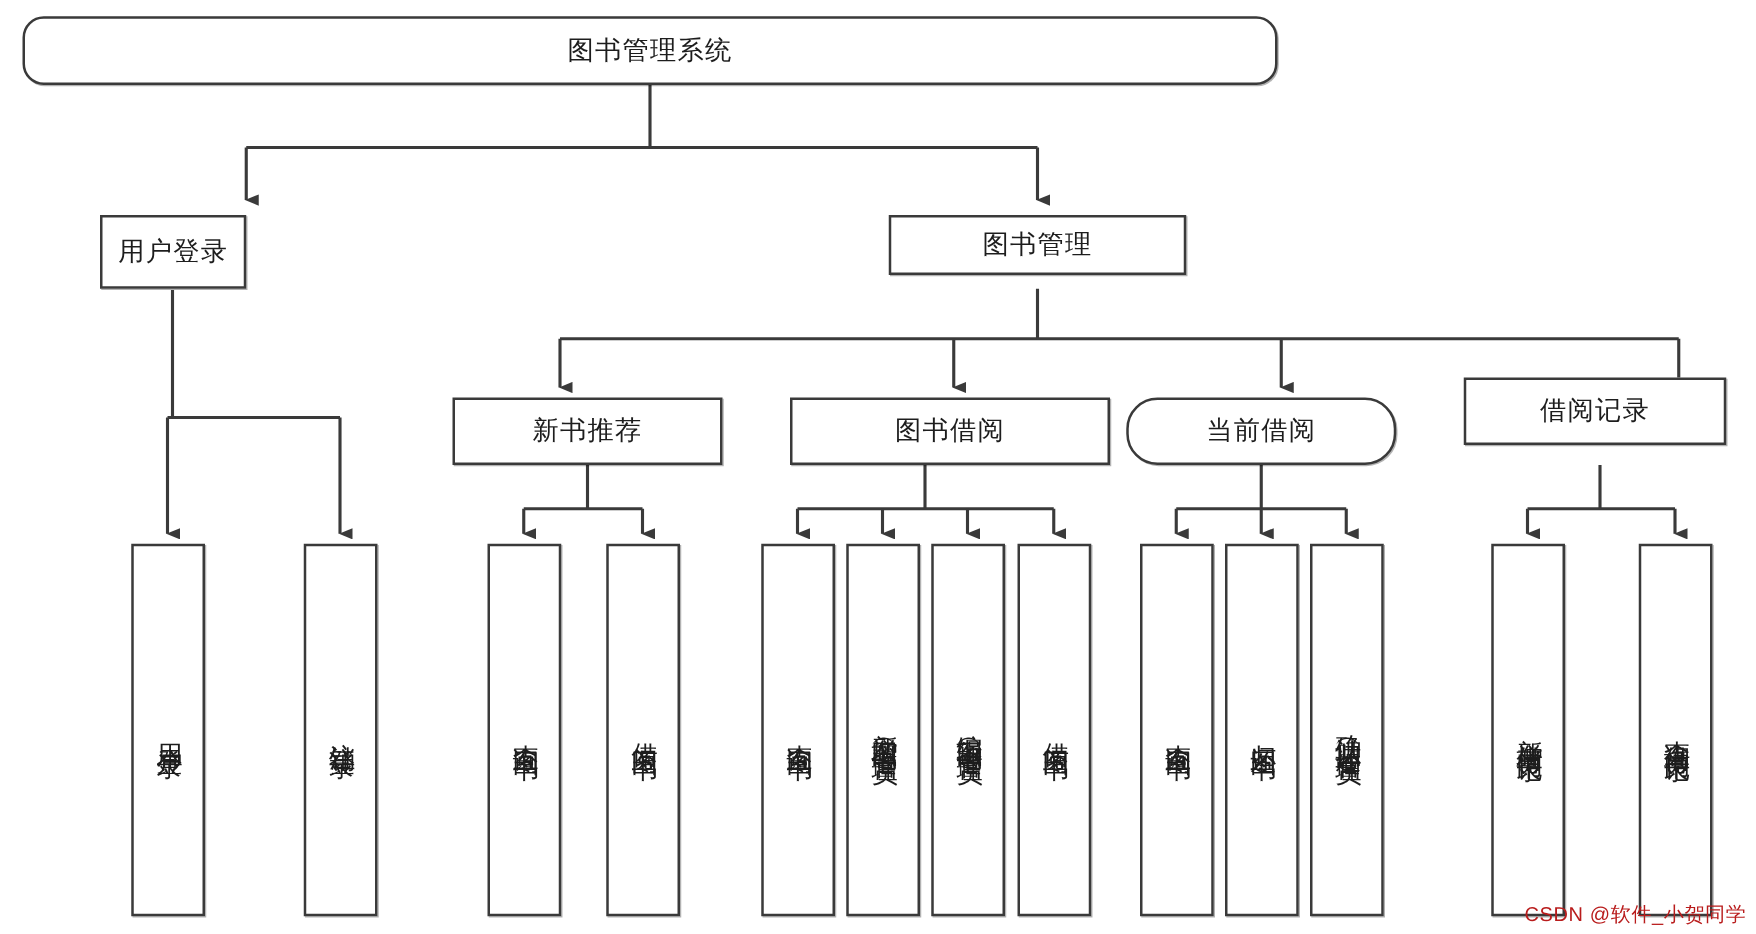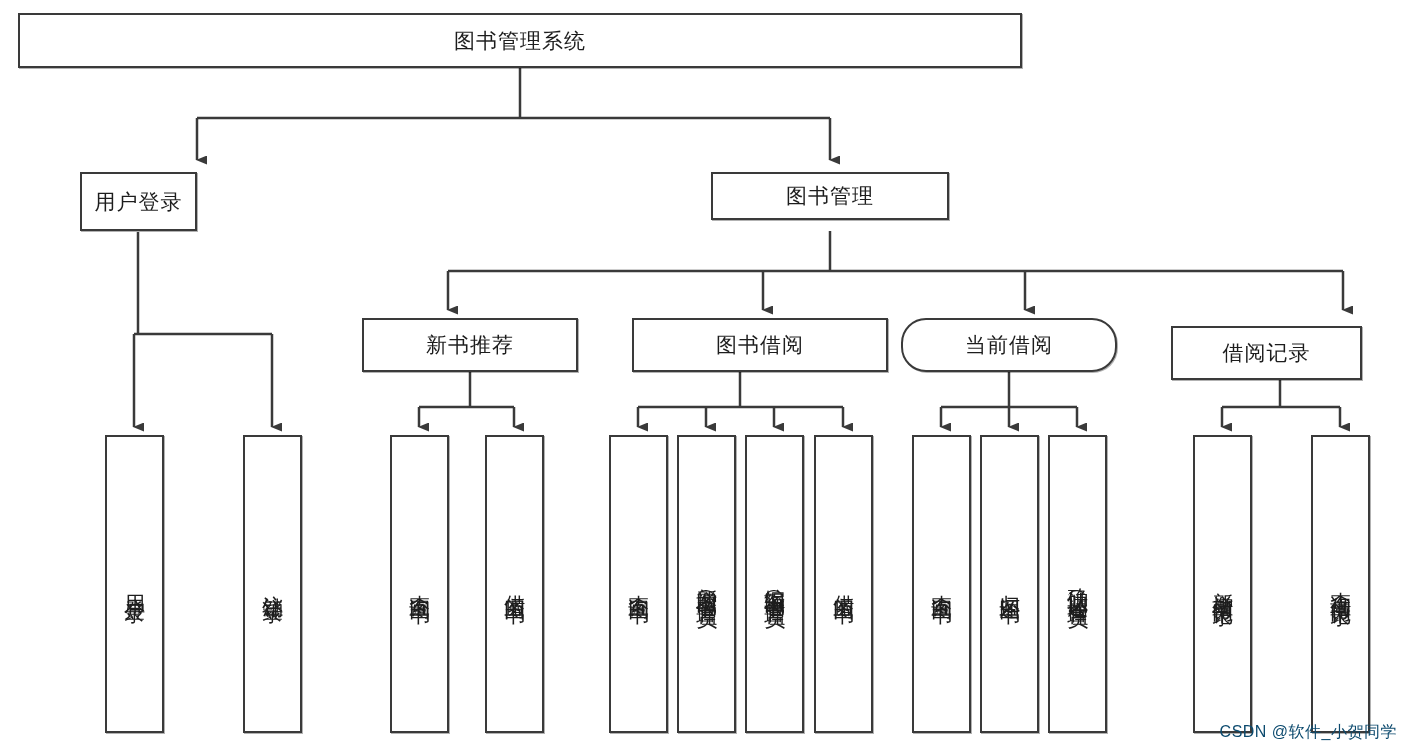--- a/index.html
+++ b/index.html
@@ -52,21 +52,21 @@
     writing-mode: vertical-rl;
     text-orientation: upright;
     white-space: normal;
     text-align: center;
   }
   .watermark {
     position: absolute;
     right: 8px;
     bottom: 4px;
     font-size: 16px;
-    color: #0c4a6e;
+    color: #b91c1c;
     letter-spacing: 0.5px;
     white-space: nowrap;
   }
 </style>
 </head>
 <body>
 
 <div id="canvas">
 
   <svg id="wires" viewBox="0 0 1405 747" xmlns="http://www.w3.org/2000/svg">
@@ -112,41 +112,41 @@
       <path d="M1009,407 L1009,427" marker-end="url(#arrow)"></path>
       <path d="M1077,407 L1077,427" marker-end="url(#arrow)"></path>
 
       <path d="M1280,372 L1280,407"></path>
       <path d="M1222,407 L1340,407"></path>
       <path d="M1222,407 L1222,427" marker-end="url(#arrow)"></path>
       <path d="M1340,407 L1340,427" marker-end="url(#arrow)"></path>
     </g>
   </svg>
 
-  <div class="node horiz" style="left:18px; top:13px; width:1004px; height:55px;">
+  <div class="node horiz" style="left:18px; top:13px; width:1004px; height:55px;border-radius:17px;">
     <span class="label">图书管理系统</span>
   </div>
 
   <div class="node horiz" style="left:80px; top:172px; width:117px; height:59px;">
     <span class="label">用户登录</span>
   </div>
   <div class="node horiz" style="left:711px; top:172px; width:238px; height:48px;">
     <span class="label">图书管理</span>
   </div>
 
   <div class="node horiz" style="left:362px; top:318px; width:216px; height:54px;">
     <span class="label">新书推荐</span>
   </div>
   <div class="node horiz" style="left:632px; top:318px; width:256px; height:54px;">
     <span class="label">图书借阅</span>
   </div>
   <div class="node horiz" style="left:901px; top:318px; width:216px; height:54px;border-radius:25px;">
     <span class="label">当前借阅</span>
   </div>
-  <div class="node horiz" style="left:1171px; top:326px; width:191px; height:54px;">
+  <div class="node horiz" style="left:1171px; top:302px; width:210px; height:54px;">
     <span class="label">借阅记录</span>
   </div>
 
   <div class="node vert" style="left:105px; top:435px; width:59px; height:298px;">
     <span class="label">用户登录</span>
   </div>
   <div class="node vert" style="left:243px; top:435px; width:59px; height:298px;">
     <span class="label">注销登录</span>
   </div>
 

